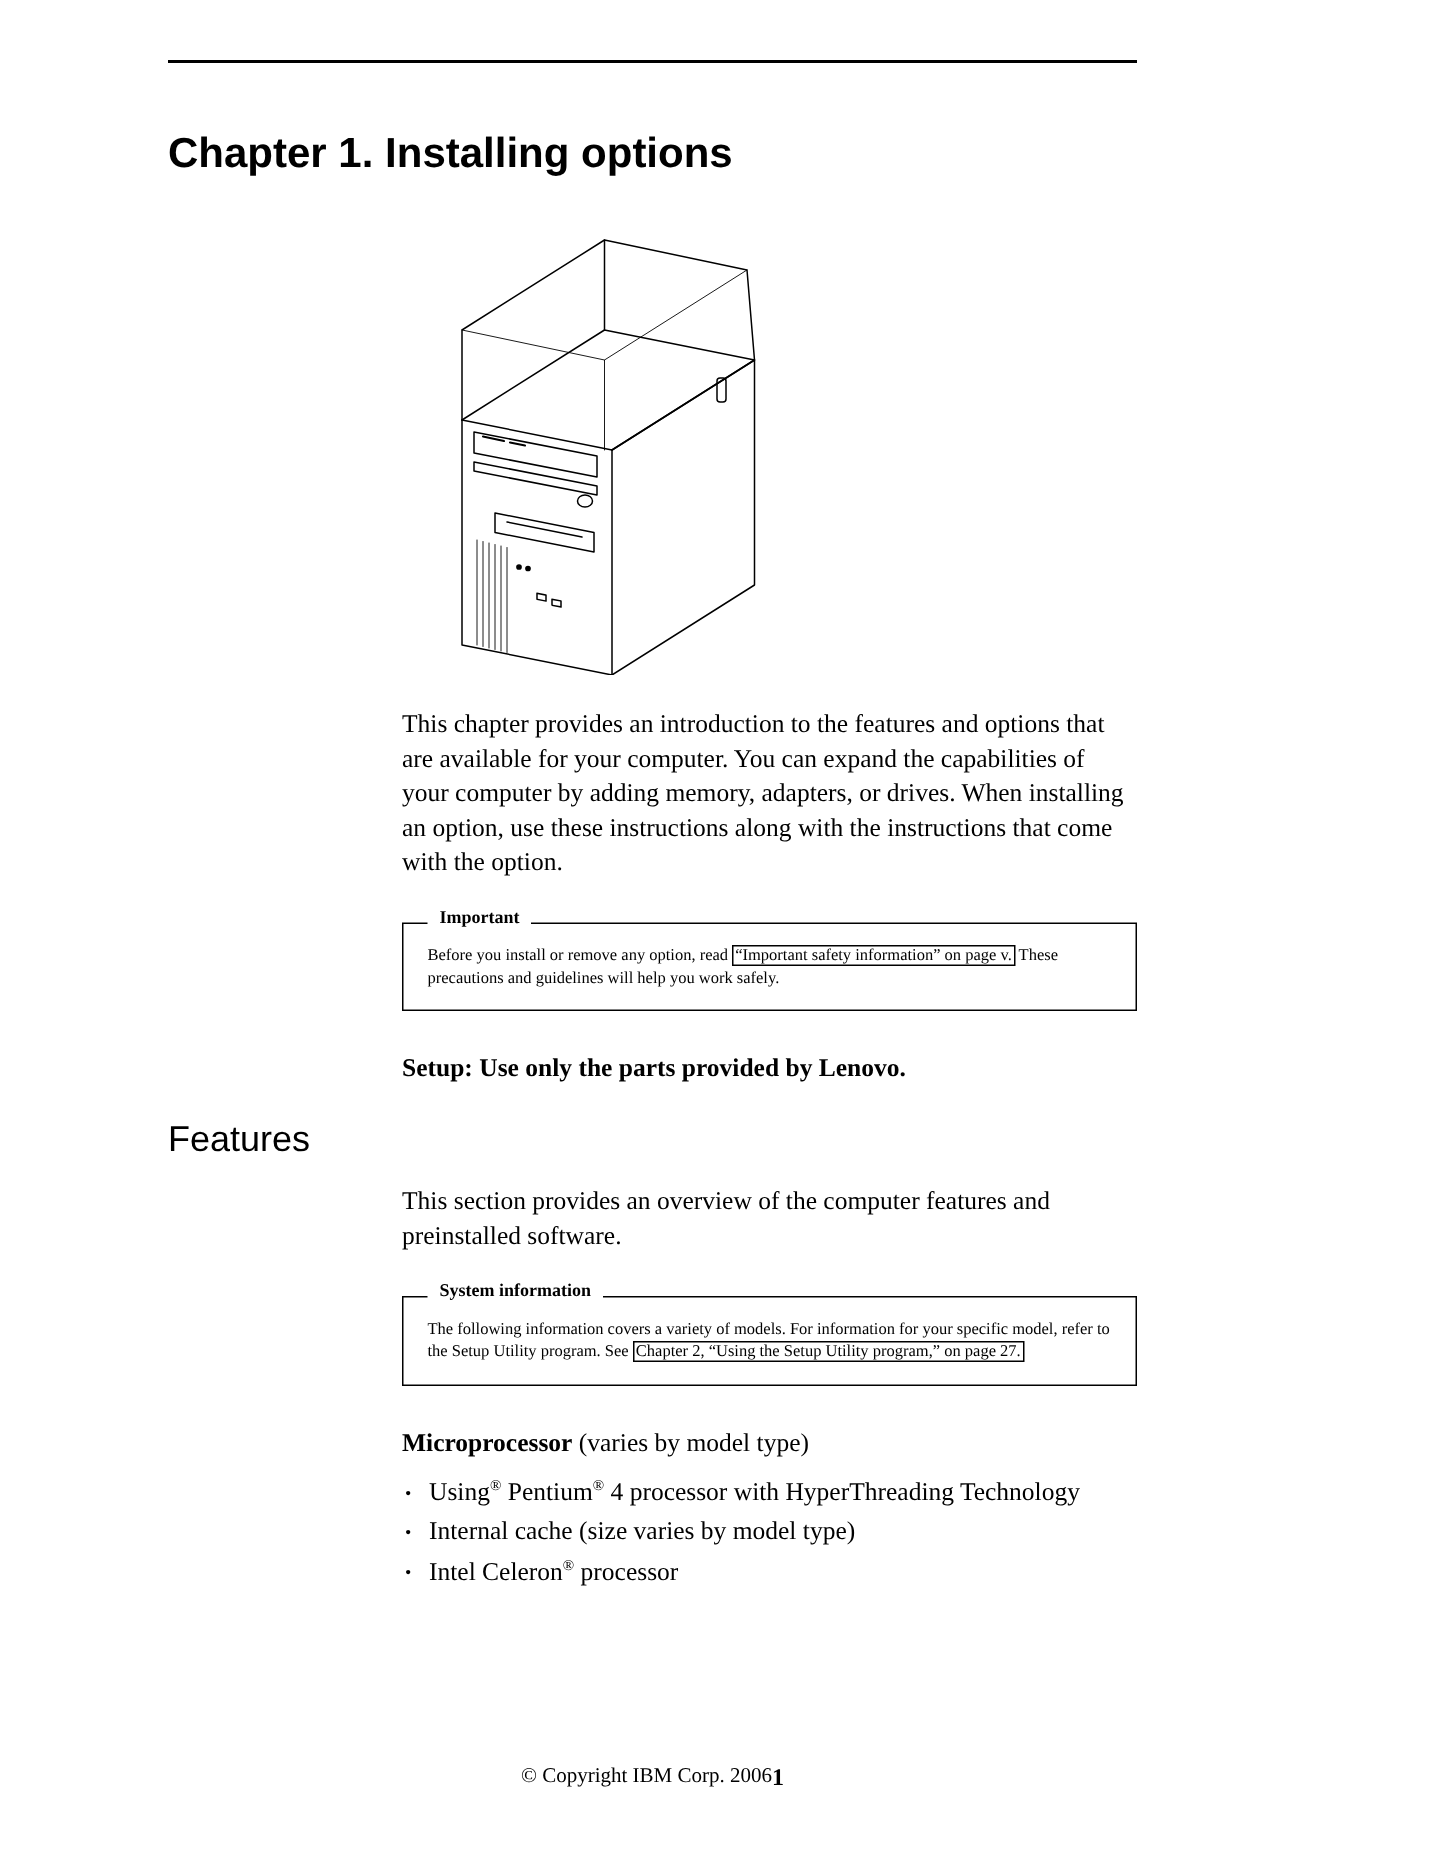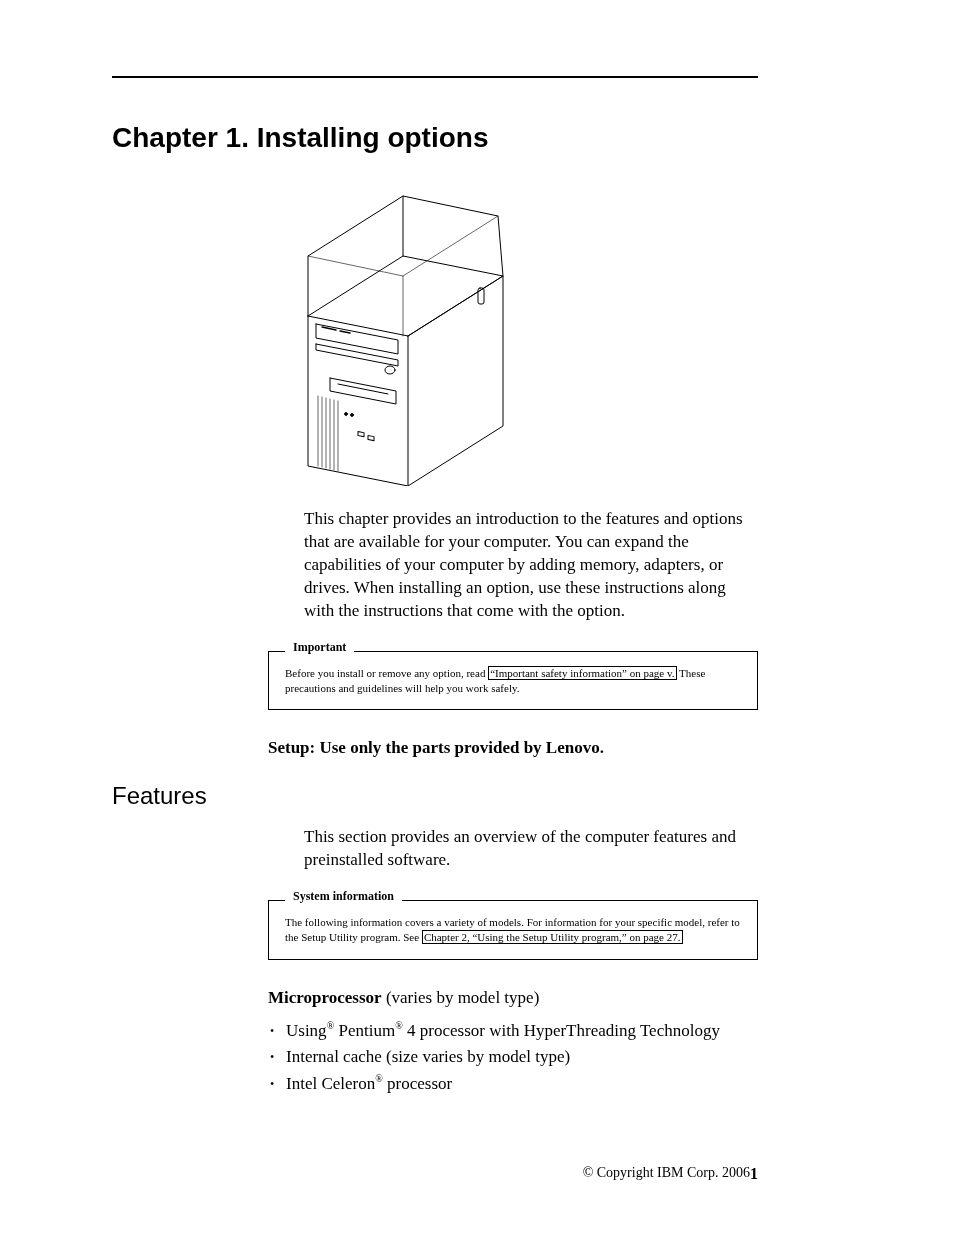--- a/index.html
+++ b/index.html
@@ -1,35 +1,35 @@
 <!DOCTYPE html>
 <html><head>
 <meta charset="utf-8">
 <style>
   * { box-sizing: border-box; margin: 0; padding: 0; }
   html, body { width: 954px; height: 1235px; background: #fff; font-family: Georgia, "Times New Roman", serif; color: #000; }
-  .page { position: relative; width: 870px; height: 1235px; padding: 76px 112px 0 112px; }
+  .page { position: relative; width: 870px; height: 1235px; padding: 40px 112px 0 112px; }
   .rule { border-top: 2px solid #000; margin-bottom: 44px; }
   .chapter-title { font-family: Arial, Helvetica, sans-serif; font-weight: bold; font-size: 28px; margin-bottom: 32px; }
   .body-col { margin-left: 156px; }
   .illustration { width: 240px; height: 300px; margin: 0 auto 22px 10px; }
-  .para { font-size: 17px; line-height: 1.35; margin-bottom: 20px; margin-left: 36px; }
+  .para { font-size: 17px; line-height: 1.35; margin-bottom: 20px; }
   .box { border: 1px solid #000; padding: 14px 16px 14px 16px; position: relative; margin-top: 28px; margin-bottom: 28px; }
   .box-legend { position: absolute; top: -12px; left: 16px; background: #fff; padding: 0 8px; font-weight: bold; font-size: 12px; }
   .box-text { font-size: 11px; line-height: 1.35; }
   .link { text-decoration: none; color: #000; border: 1px solid #000; padding: 0 1px; }
   .note { font-weight: bold; font-size: 17px; margin-bottom: 24px; }
   .section-title { font-family: Arial, Helvetica, sans-serif; font-weight: normal; font-size: 24px; margin-bottom: 16px; margin-left: 0; }
   .subhead { font-size: 17px; margin-bottom: 10px; }
   .subhead b { font-weight: bold; }
   ul.bullets { list-style: none; margin-left: 0; }
   ul.bullets li { font-size: 17px; line-height: 1.55; position: relative; padding-left: 18px; }
   ul.bullets li::before { content: "•"; position: absolute; left: 2px; font-size: 12px; top: 4px; }
   sup { font-size: 10px; vertical-align: super; }
-  .footer { position: absolute; bottom: 52px; left: 112px; right: 112px; display: flex; justify-content: flex-end; font-size: 14px; }
+  .footer { position: absolute; bottom: 40px; left: 112px; right: 112px; display: flex; justify-content: center; font-size: 14px; }
   .footer .pn { font-weight: bold; font-size: 16px; }
 </style>
 </head>
 <body>
 
 <div class="page">
   <div class="rule"></div>
 
   <h1 class="chapter-title">Chapter 1. Installing options</h1>
 

